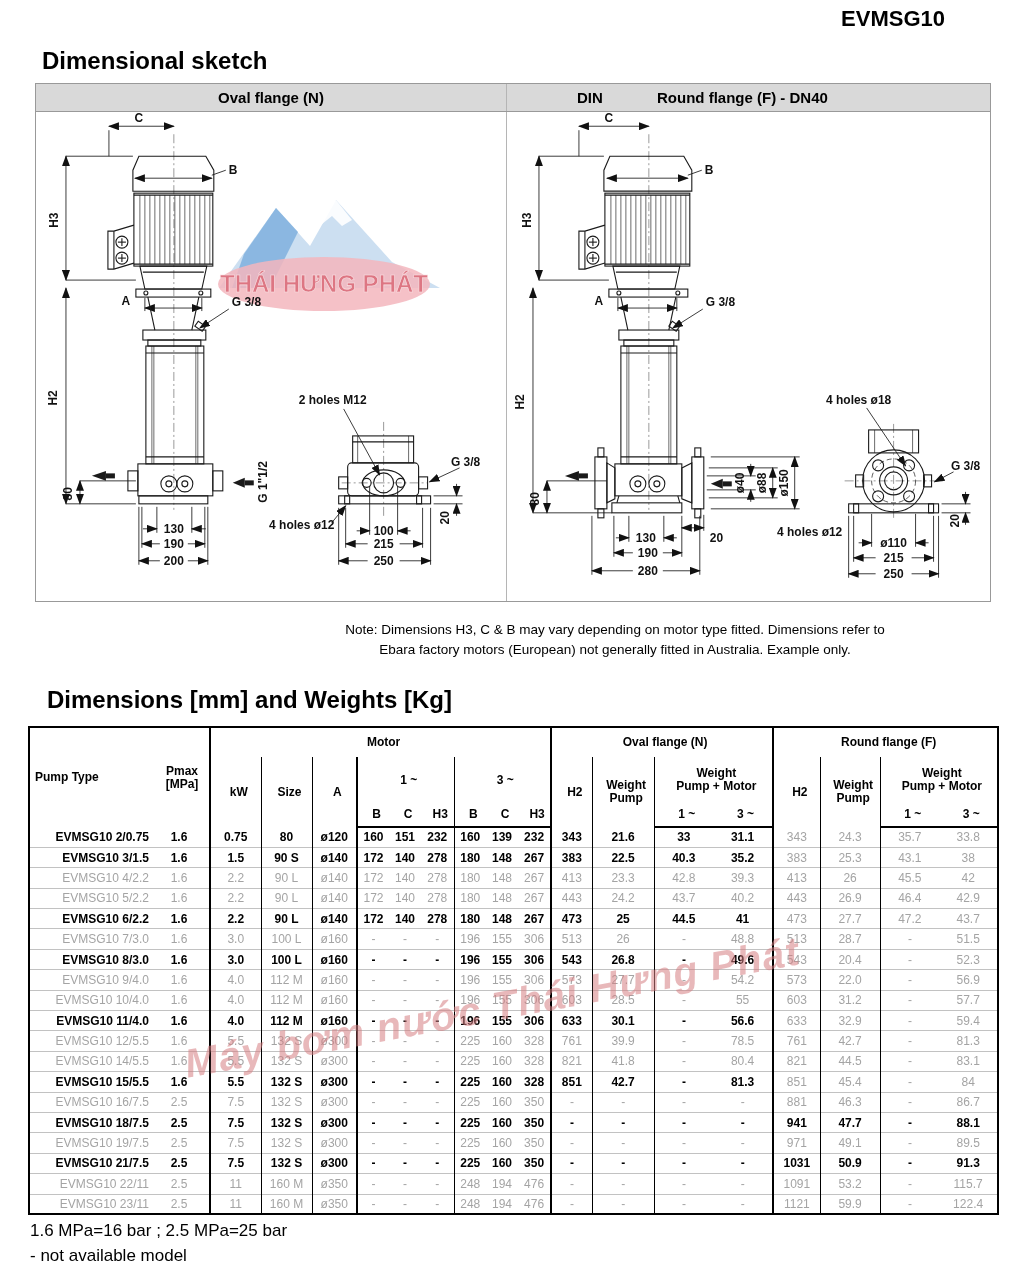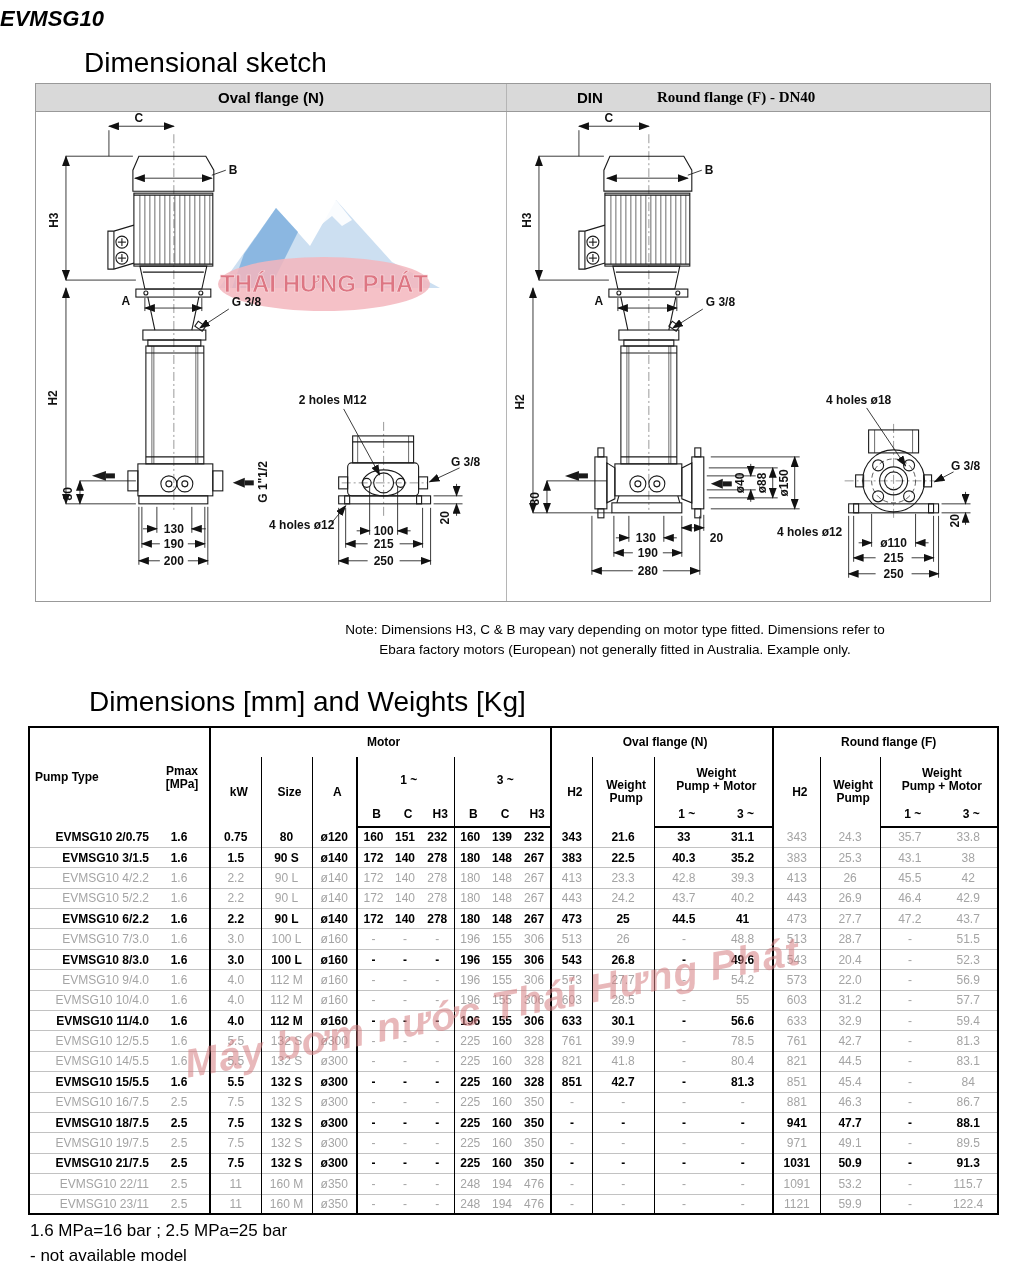--- a/index.html
+++ b/index.html
@@ -1,27 +1,27 @@
 <!DOCTYPE html>
 <html><head>
 <meta charset="utf-8">
 <style>
   html,body{margin:0;padding:0;background:#fff;font-family:"Liberation Sans",sans-serif;color:#000;}
   .page{position:relative;width:1025px;height:1280px;background:#fff;overflow:hidden;}
-  .title{position:absolute;top:6px;left:0;width:945px;text-align:left;font-size:22px;font-weight:bold;font-style:italic;}
-  .sec-h{position:absolute;font-size:28px;font-weight:normal;margin-left:42px;}
+  .title{position:absolute;top:6px;left:0;width:945px;text-align:right;font-size:22px;font-weight:bold;}
+  .sec-h{position:absolute;font-size:24px;font-weight:bold;}
   #h-sketch{top:47px;left:42px;}
   #h-table{top:686px;left:47px;}
 
   .panel{position:absolute;left:35px;top:83px;width:954px;border:1px solid #999;}
   .panel-header{display:flex;height:27px;background:#d9d9d9;border-bottom:1px solid #999;font-weight:bold;font-size:15px;}
   .ph-left{width:470px;border-right:1px solid #b5b5b5;display:flex;align-items:center;justify-content:center;}
   .ph-right{flex:1;position:relative;}
   .ph-din{position:absolute;left:70px;top:5px;}
-  .ph-title{position:absolute;left:150px;top:5px;font-family:Liberation Serif, serif;}
+  .ph-title{position:absolute;left:150px;top:5px;}
   .panel-body{position:relative;height:489px;background:#fff;display:flex;}
   svg.sk{position:relative;z-index:1;display:block;}
   svg.sk.rt{border-left:1px solid #b5b5b5;}
   .logo-wm{position:absolute;left:178px;top:80px;z-index:0;text-align:right;}
 
   .dl{stroke:#1a1a1a;stroke-width:1.1;fill:none;}
   .dlf{fill:#1a1a1a;stroke:none;}
   .fin{stroke:#1a1a1a;stroke-width:0.65;fill:none;}
   .dim{stroke:#1a1a1a;stroke-width:0.85;fill:none;}
   .cl{stroke:#555;stroke-width:0.6;fill:none;stroke-dasharray:9 3 2 3;}

